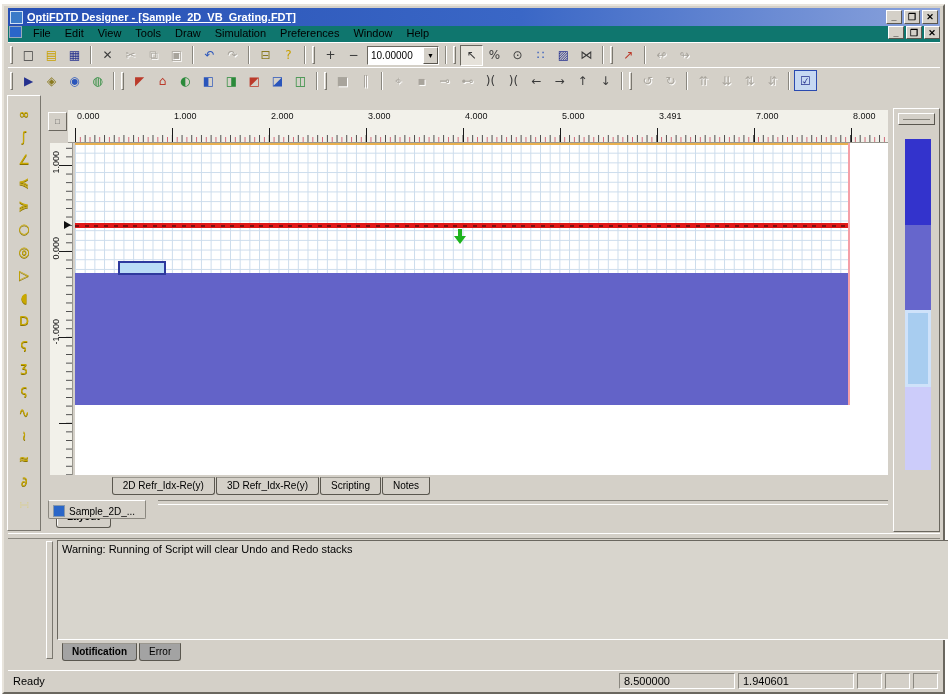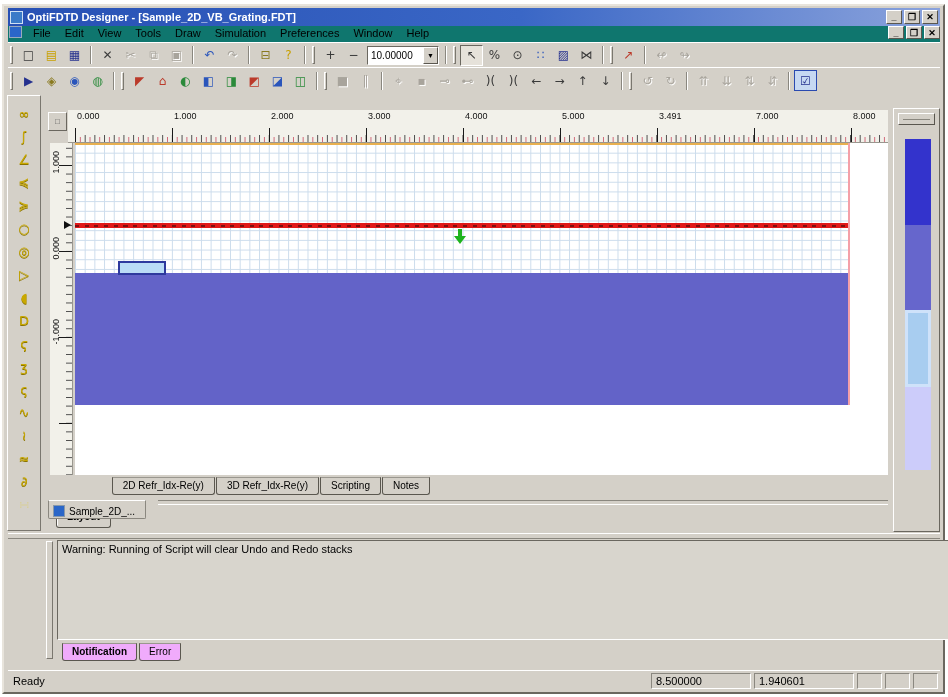--- a/index.html
+++ b/index.html
@@ -8,21 +8,21 @@
   .app { position:relative; width:948px; height:697px; background:#fff; overflow:hidden; }
   .frame { position:absolute; left:2px; top:4px; width:943px; height:690px;
            background:#d4d0c8; border:2px solid; border-color:#e8e4dc #6a675f #6a675f #e8e4dc; }
 
   
   .titlebar { position:absolute; left:8px; top:8px; right:8px; height:18px;
               background:linear-gradient(90deg,#2750b4 0%, #3a67c6 55%, #8ba3dc 100%);
               display:flex; align-items:center; padding:0 2px; }
   .appicon { width:13px; height:13px; background:#3a7ac8; border:1px solid #cfe0f4; margin-right:4px;
              display:inline-block; }
-  .title-text { color:#fff; font-weight:bold; font-size:11px; white-space:nowrap; flex:1; }
+  .title-text { color:#fff; font-weight:bold; font-size:11px; white-space:nowrap; flex:1;text-decoration:underline; }
   .winbtns { display:flex; gap:2px; }
   .winbtn { width:16px; height:14px; background:#d4d0c8; border:1px solid;
             border-color:#fff #5a574f #5a574f #fff; font-size:9px; font-weight:bold;
             line-height:10px; text-align:center; font-family:"Liberation Sans",sans-serif; cursor:default; }
 
   
   .menubar { position:absolute; left:8px; top:26px; right:8px; height:16px;
              display:flex; align-items:flex-start; background:#0f766e; }
   .docicon { width:13px; height:12px; background:#2a66c8; border:1px solid #9ab; margin:0 4px 0 1px; }
   .menu-item { padding:1px 7px; white-space:nowrap; }
@@ -141,30 +141,30 @@
   .cseg4 { height:83px; background:#ccccfa; }
 
   
   .splitter { position:absolute; left:8px; right:8px; top:533px; height:6px; background:#d4d0c8;
               border-top:1px solid #fff; border-bottom:1px solid #8a877f; }
   .note-grip { position:absolute; left:46px; top:541px; width:7px; height:118px; background:#d4d0c8;
                border:1px solid; border-color:#fff #7a776f #7a776f #fff; }
   .notebox { position:absolute; left:57px; top:540px; width:926px; height:100px; background:#d8d5cd;
              border:1px solid; border-color:#6a675f #fff #fff #6a675f; padding:2px 4px; }
   .notetabs { position:absolute; left:62px; top:643px; height:20px; display:flex; }
-  .ntab { background:#f0abfc; border:1px solid #5a574f; border-top:1px solid #9a978f;
+  .ntab { background:#a3a3a3; border:1px solid #5a574f; border-top:1px solid #9a978f;
           border-radius:0 0 3px 3px; padding:2px 9px; margin-right:2px; font-size:10px; height:18px; }
   .ntab.active { font-weight:bold; }
 
   
   .statusbar { position:absolute; left:8px; top:670px; right:8px; height:21px; background:#d4d0c8;
                border-top:1px solid #fff; display:flex; align-items:center; padding:2px 2px 2px 0; gap:3px; }
   .spanel { border:1px solid; border-color:#8a877f #fff #fff #8a877f; height:16px; padding:1px 4px; }
   .s-ready { flex:1; border-color:transparent; }
-  .s-num { width:100px; }
+  .s-num { width:116px; }
   .s-cell { width:25px; }
 </style>
 </head>
 <body>
 
 <div class="app">
  <div class="frame"></div>
 
  <div class="titlebar">
    <span class="appicon"></span>

